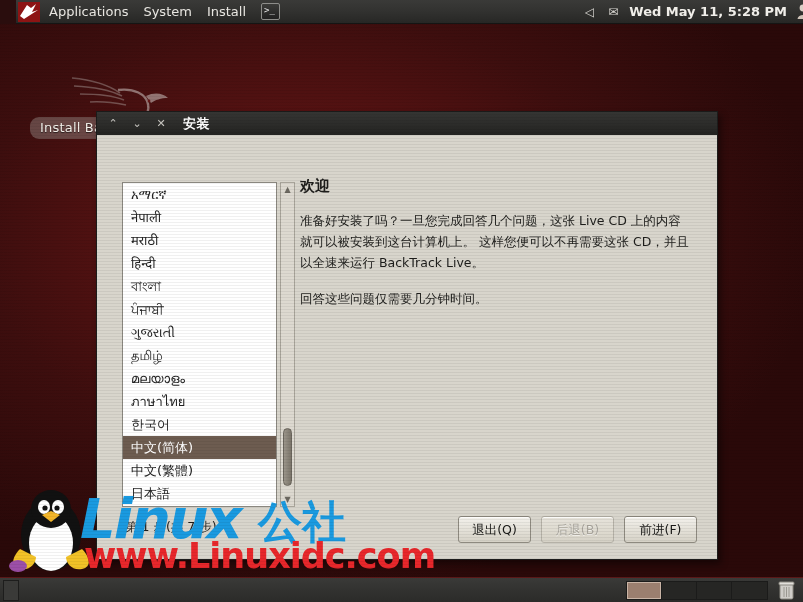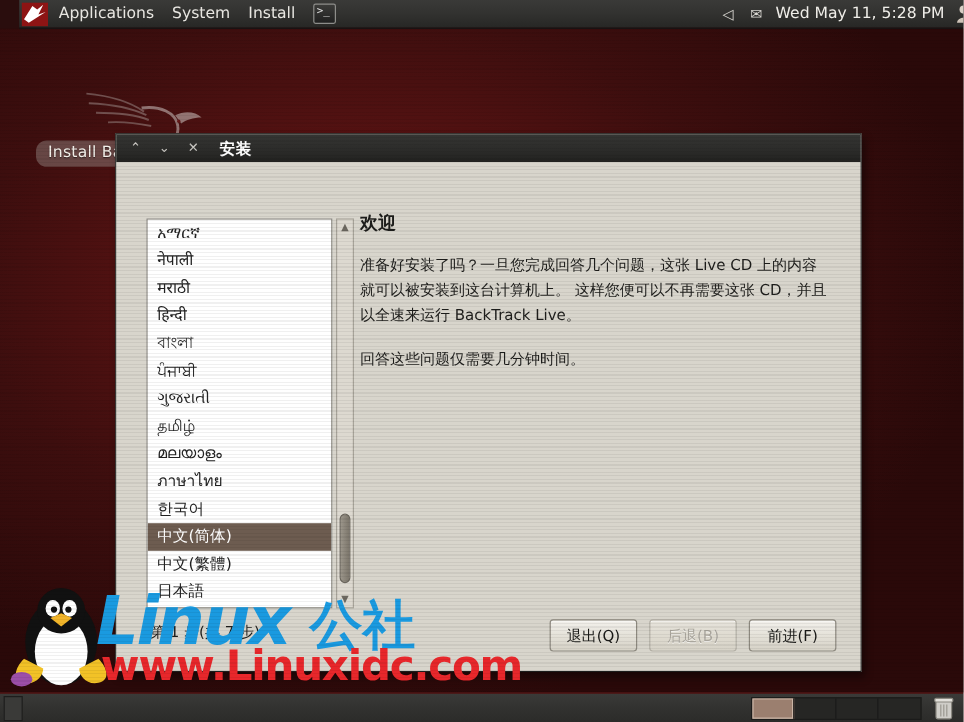--- a/index.html
+++ b/index.html
@@ -102,20 +102,21 @@
     color: #d8d6d1;
     font-size: 12px;
     margin: 0 7px;
     line-height: 16px;
   }
   #clock {
     color: #f0eee9;
     font-size: 13px;
     margin: 0 6px 0 4px;
     white-space: nowrap;
+    font-weight: bold;
   }
   #user-icon { width: 18px; height: 18px; margin-left: 2px; position: relative; }
 
   
   #bottom-panel {
     position: absolute; left: 0; bottom: 0;
     width: 803px; height: 25px;
     background: linear-gradient(180deg, #3a3a38 0%, #323230 50%, #2b2b29 100%);
     border-top: 1px solid #5a1818;
     display: flex; align-items: center;

